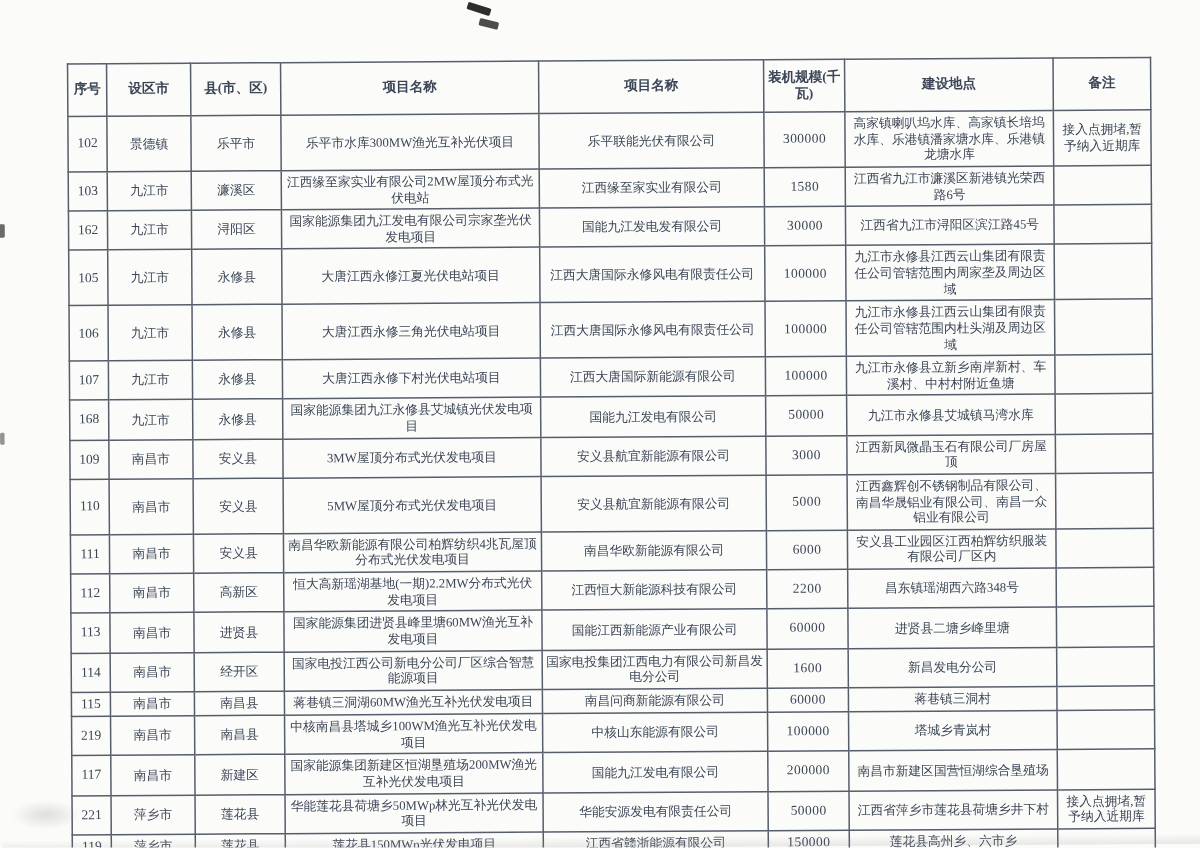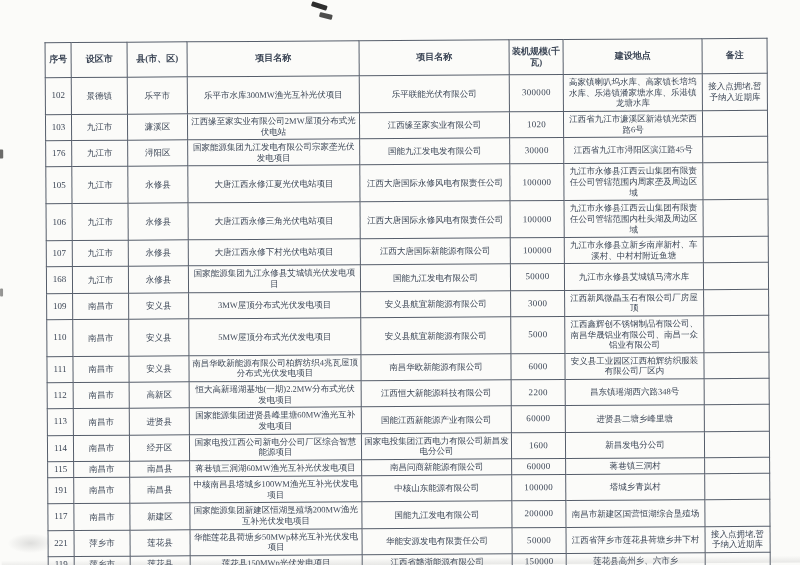--- a/index.html
+++ b/index.html
@@ -100,26 +100,26 @@
             <td class="c-capacity">300000</td>
             <td class="c-location">高家镇喇叭坞水库、高家镇长培坞水库、乐港镇潘家塘水库、乐港镇龙塘水库</td>
             <td class="c-remark">接入点拥堵,暂予纳入近期库</td>
           </tr>
           <tr>
             <td class="c-no">103</td>
             <td class="c-city">九江市</td>
             <td class="c-county">濂溪区</td>
             <td class="c-project">江西缘至家实业有限公司2MW屋顶分布式光伏电站</td>
             <td class="c-applicant">江西缘至家实业有限公司</td>
-            <td class="c-capacity">1020</td>
+            <td class="c-capacity">1580</td>
             <td class="c-location">江西省九江市濂溪区新港镇光荣西路6号</td>
             <td class="c-remark"></td>
           </tr>
           <tr>
-            <td class="c-no">176</td>
+            <td class="c-no">162</td>
             <td class="c-city">九江市</td>
             <td class="c-county">浔阳区</td>
             <td class="c-project">国家能源集团九江发电有限公司宗家垄光伏发电项目</td>
             <td class="c-applicant">国能九江发电发有限公司</td>
             <td class="c-capacity">30000</td>
             <td class="c-location">江西省九江市浔阳区滨江路45号</td>
             <td class="c-remark"></td>
           </tr>
           <tr>
             <td class="c-no">105</td>
@@ -225,21 +225,21 @@
             <td class="c-no">115</td>
             <td class="c-city">南昌市</td>
             <td class="c-county">南昌县</td>
             <td class="c-project">蒋巷镇三洞湖60MW渔光互补光伏发电项目</td>
             <td class="c-applicant">南昌问商新能源有限公司</td>
             <td class="c-capacity">60000</td>
             <td class="c-location">蒋巷镇三洞村</td>
             <td class="c-remark"></td>
           </tr>
           <tr>
-            <td class="c-no">191</td>
+            <td class="c-no">219</td>
             <td class="c-city">南昌市</td>
             <td class="c-county">南昌县</td>
             <td class="c-project">中核南昌县塔城乡100WM渔光互补光伏发电项目</td>
             <td class="c-applicant">中核山东能源有限公司</td>
             <td class="c-capacity">100000</td>
             <td class="c-location">塔城乡青岚村</td>
             <td class="c-remark"></td>
           </tr>
           <tr>
             <td class="c-no">117</td>

